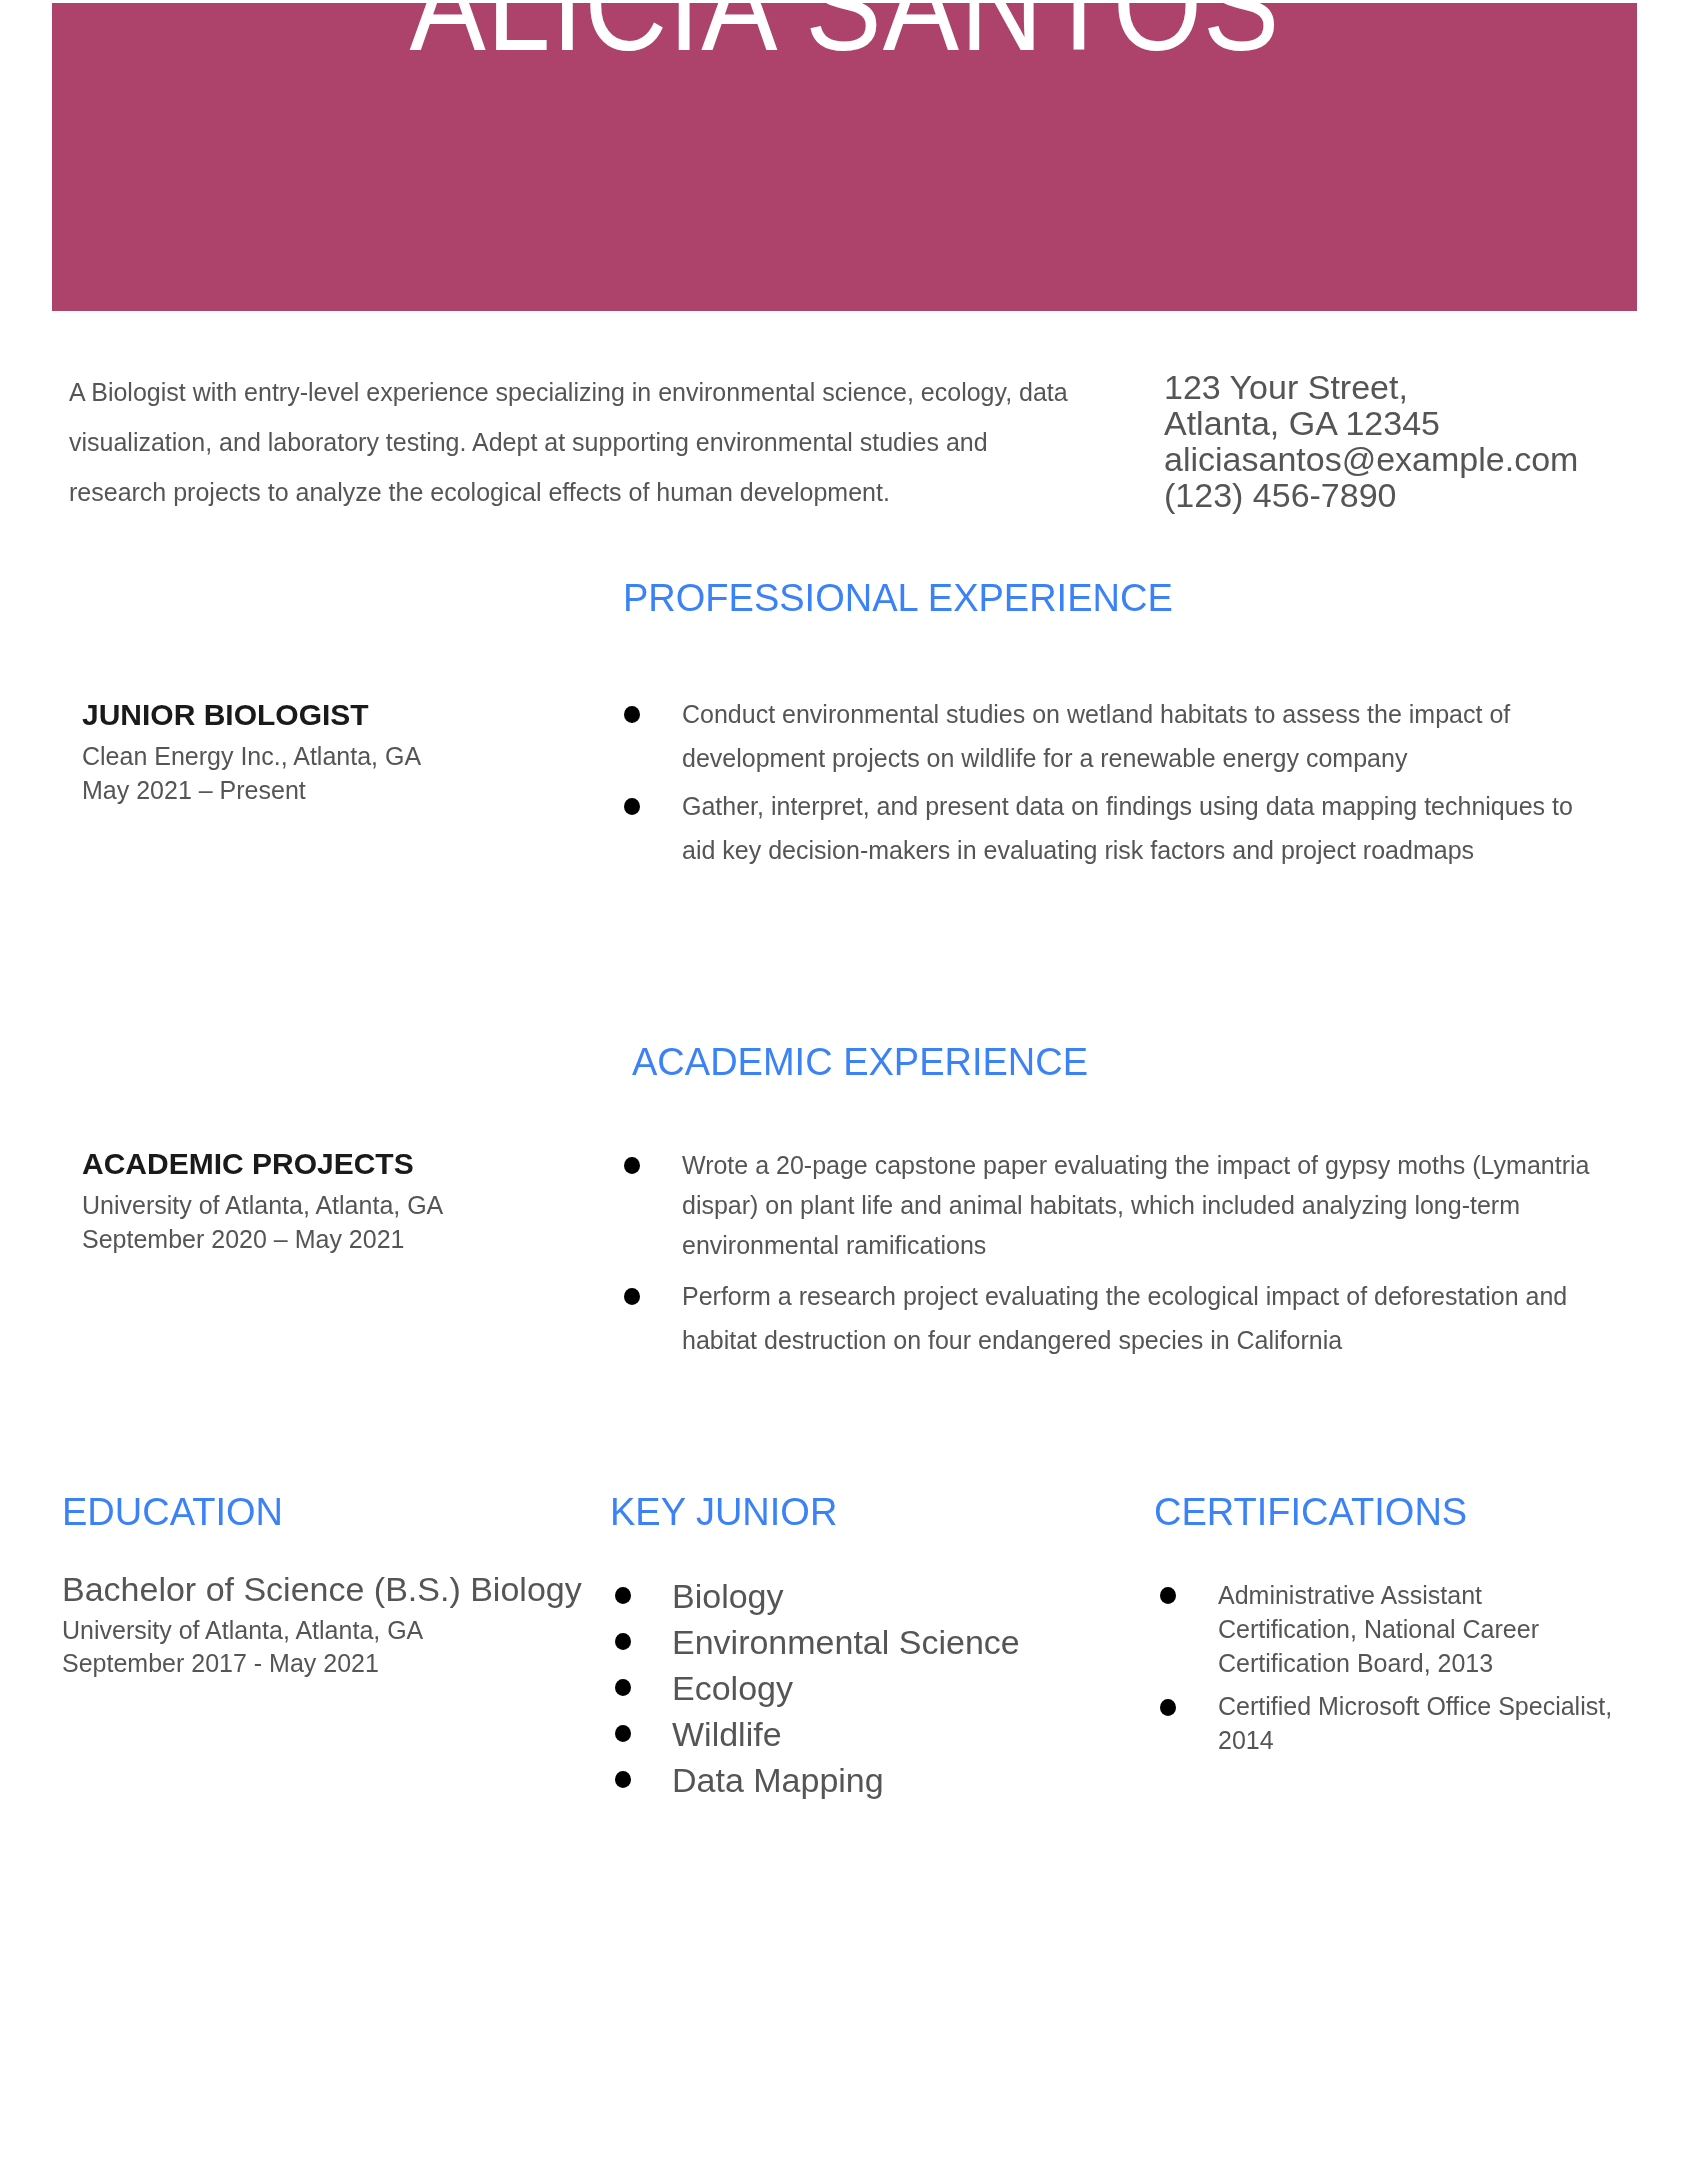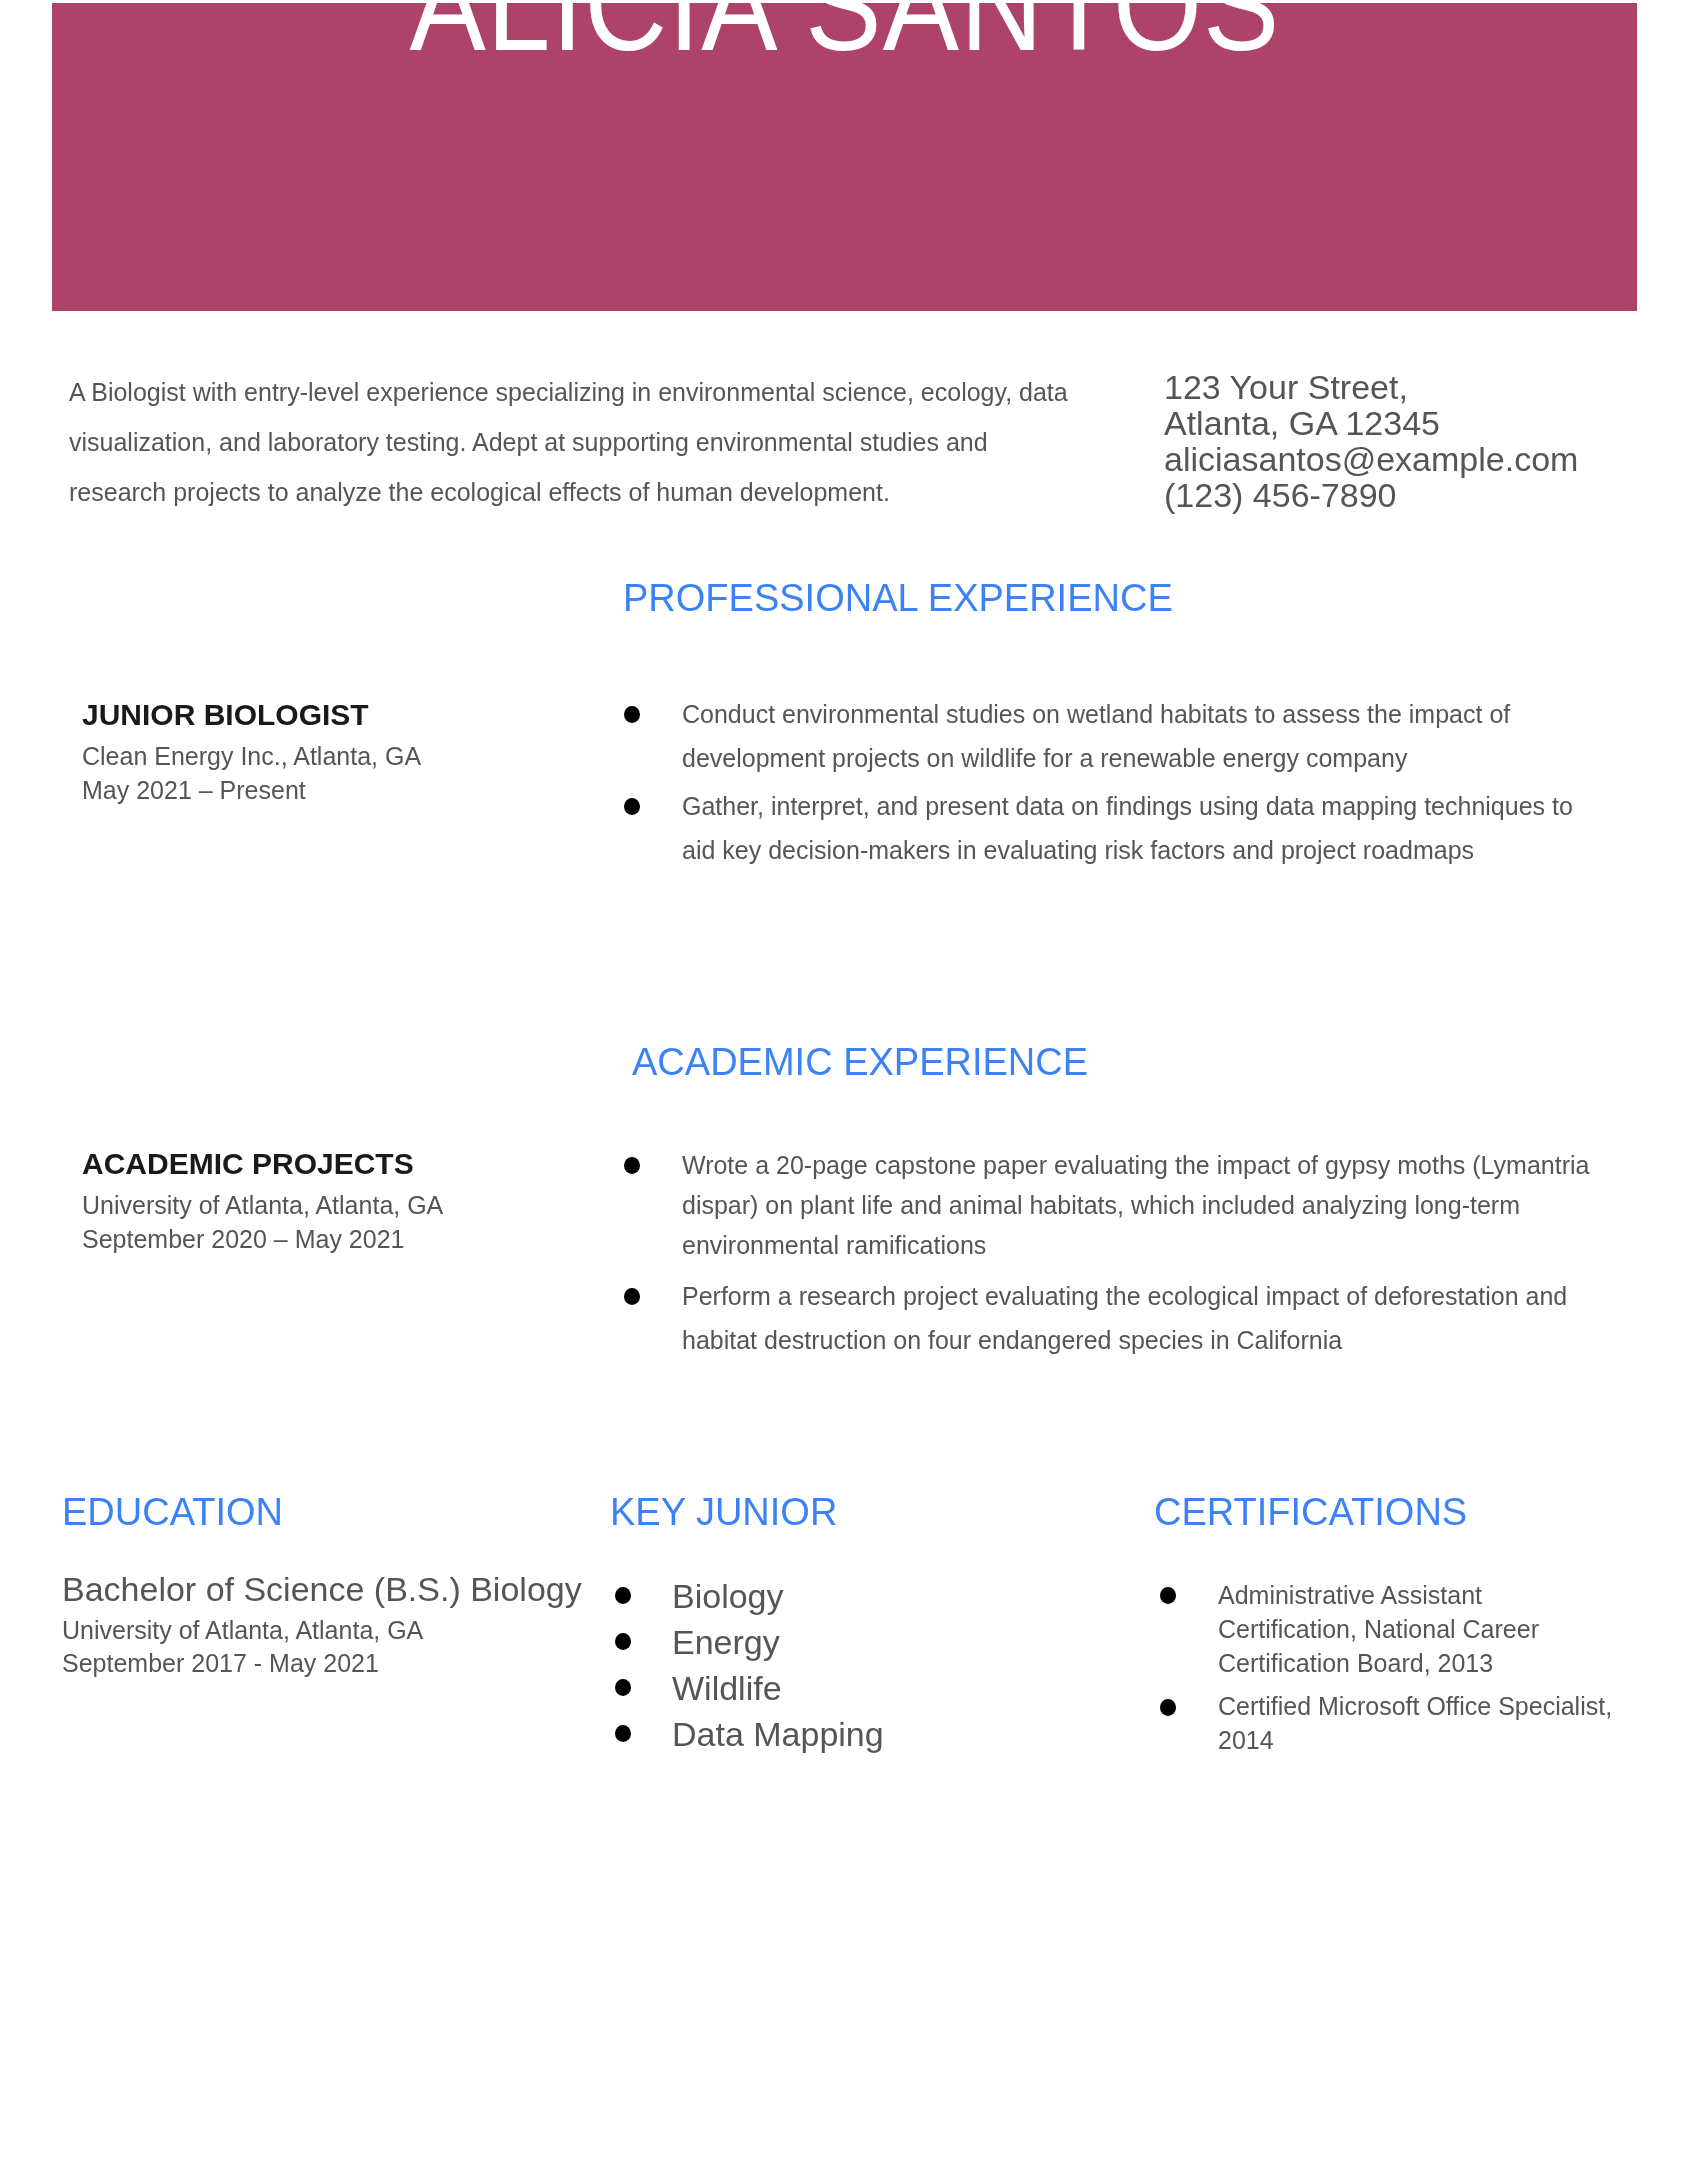--- a/index.html
+++ b/index.html
@@ -71,21 +71,22 @@
 <h2 class="sec-title" style="left:62px;top:1491px;">EDUCATION</h2>
 <div style="position:absolute;left:62px;top:1570px;">
   <div class="edu-degree">Bachelor of Science (B.S.) Biology</div>
   <div class="edu-meta">University of Atlanta, Atlanta, GA</div>
   <div class="edu-meta">September 2017 - May 2021</div>
 </div>
 
 <h2 class="sec-title" style="left:610px;top:1491px;">KEY JUNIOR</h2>
 <ul class="bullets small" style="left:615px;top:1573px;width:463px;">
   <li><span class="dot"></span><span>Biology</span></li>
-  <li><span class="dot"></span><span>Energy</span></li>
+  <li><span class="dot"></span><span>Environmental Science</span></li>
+  <li><span class="dot"></span><span>Ecology</span></li>
   <li><span class="dot"></span><span>Wildlife</span></li>
   <li><span class="dot"></span><span>Data Mapping</span></li>
 </ul>
 
 <h2 class="sec-title" style="left:1154px;top:1491px;">CERTIFICATIONS</h2>
 <ul class="bullets cert" style="left:1160px;top:1578px;width:463px;">
   <li><span class="dot"></span><span>Administrative Assistant Certification, National Career Certification Board, 2013</span></li>
   <li><span class="dot"></span><span>Certified Microsoft Office Specialist, 2014</span></li>
 </ul>
 

